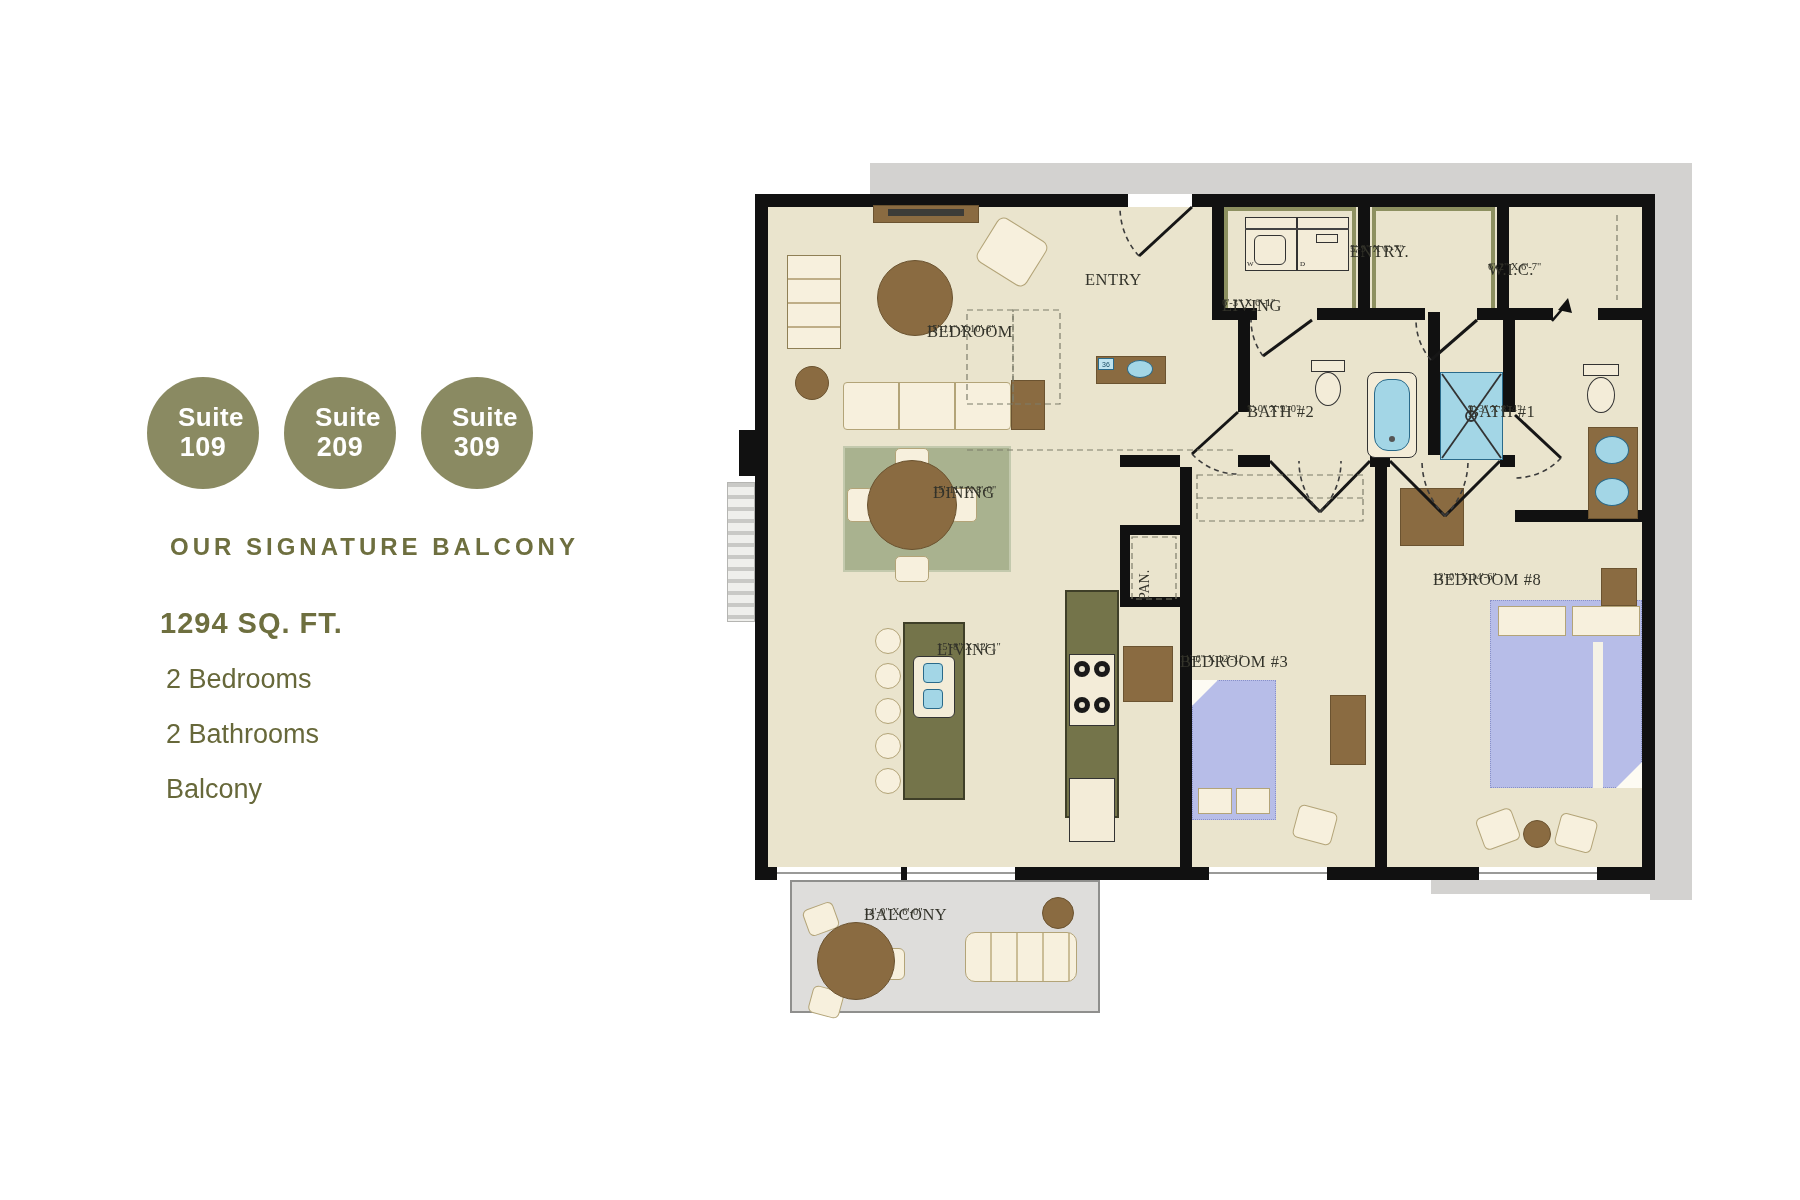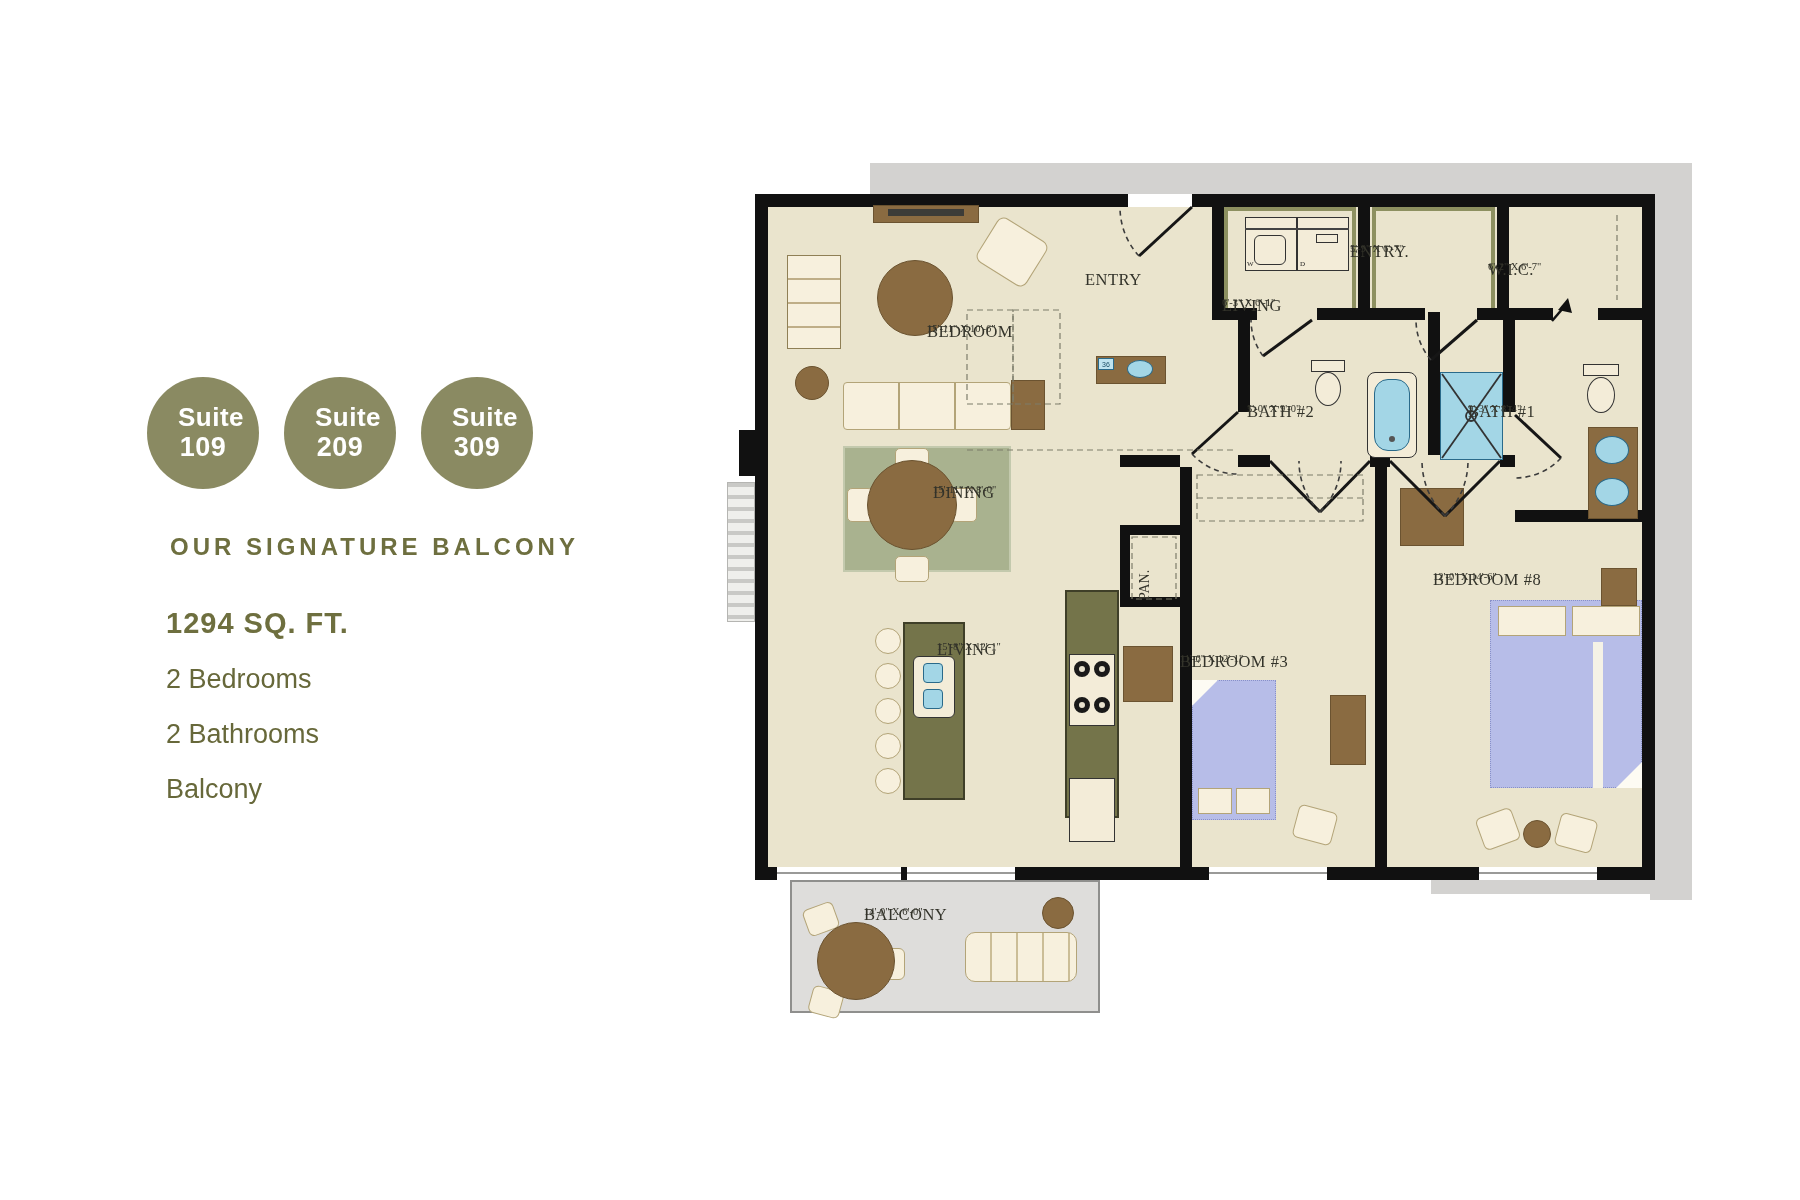--- a/index.html
+++ b/index.html
@@ -7,21 +7,21 @@
        font-family:"Liberation Sans",sans-serif;}
   
   .panel-item{position:absolute;}
   .badges{left:147px;top:377px;display:flex;gap:25px;}
   .badge{width:112px;height:112px;border-radius:50%;background:var(--accent,#8a8a62);
          color:#fff;display:flex;flex-direction:column;align-items:center;justify-content:center;
          font-weight:700;letter-spacing:.5px;line-height:1.12;cursor:pointer;}
   .badge .bword{font-size:26px;margin-left:16px;}
   .badge .bnum{font-size:27px;}
   .series{left:170px;top:533px;color:var(--text-olive,#6e6f3f);font-size:24px;font-weight:700;letter-spacing:4px;}
-  .sqft{left:166px;top:607px;color:var(--text-olive,#6e6f3f);font-size:29px;font-weight:700;letter-spacing:1px;}
+  .sqft{left:160px;top:607px;color:var(--text-olive,#6e6f3f);font-size:29px;font-weight:700;letter-spacing:1px;}
   .feat{left:166px;color:#67683a;font-size:27px;}
   
   #plan{position:absolute;left:755px;top:160px;width:945px;height:945px;}
   #plan *{position:absolute;box-sizing:border-box;}
   .ext{background:var(--exterior,#d3d2d0);}
   .unit{left:0;top:34px;width:900px;height:686px;background:var(--floor,#eae4cd);
         border:13px solid var(--wall,#111);}
   .wall{background:var(--wall,#111);}
   .lining{background:#8d9060;}
   .win{height:13px;background:#fff;border-left:2px solid #111;border-right:2px solid #111;}

